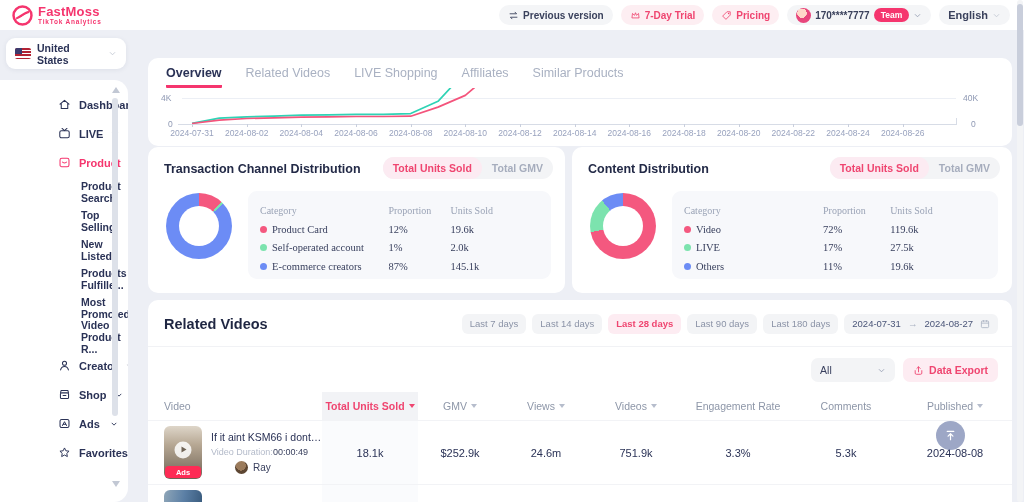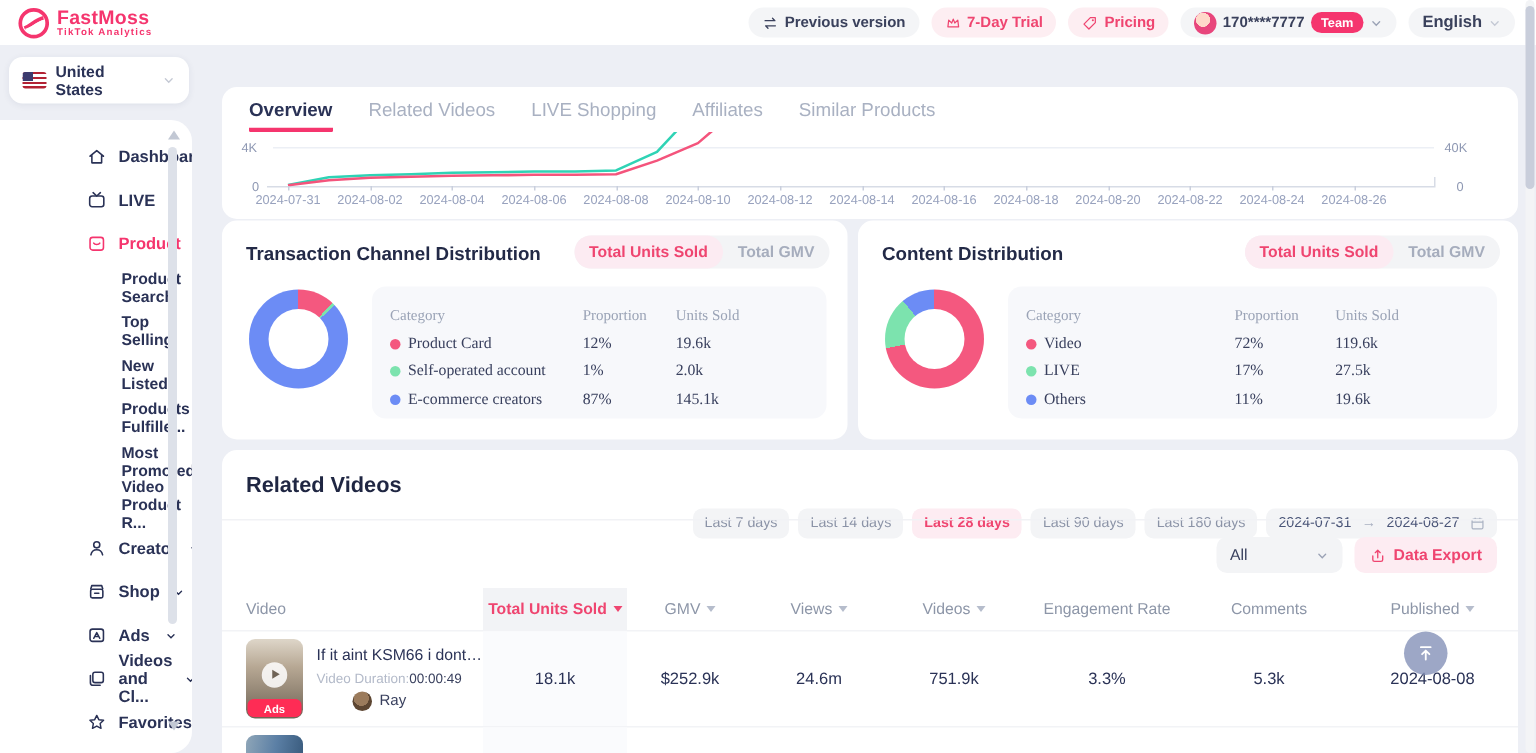--- a/index.html
+++ b/index.html
@@ -81,21 +81,21 @@
   .lg-row { display:grid; grid-template-columns:1.45fr .7fr 1fr; align-items:center; }
   .lg-head { font-size:10px; color:#9aa3b6; }
   .lg-cell { font-size:10.5px; color:#39405e; display:flex; align-items:center; white-space:nowrap; }
   .dot { width:7px; height:7px; border-radius:50%; margin-right:5px; flex:0 0 auto; }
 
   
   .rel-card { top:270px; left:0; width:864px; height:240px; overflow:hidden; }
   .rel-title { position:absolute; left:16px; top:16px; font-size:14.5px; font-weight:bold; color:#1f2642; }
   .filter-row { position:absolute; right:14px; top:14px; display:flex; gap:6px; }
   .fpill { height:20px; line-height:20px; border-radius:6px; background:#f3f4f6; color:#8b93a7;
-    font-size:9.5px; padding:0 8px; white-space:nowrap; cursor:default;margin-top:25px; }
+    font-size:9.5px; padding:0 8px; white-space:nowrap; cursor:default; }
   .fpill.on { background:#fdecf2; color:#ef4570; font-weight:bold; }
   .fpill.date { color:#4a5578; display:flex; align-items:center; gap:7px; }
   .rel-divider { position:absolute; left:0; right:0; top:46px; height:1px; background:#f1f2f5; }
   .controls { position:absolute; right:14px; top:58px; display:flex; gap:8px; }
   .all-select { width:84px; height:24px; background:#f3f4f6; border-radius:7px; display:flex; align-items:center;
     justify-content:space-between; padding:0 9px; font-size:10.5px; color:#39405e; cursor:default; }
   .export-btn { height:24px; background:#fdecf2; border-radius:7px; display:flex; align-items:center; gap:5px;
     padding:0 10px; font-size:10.5px; font-weight:bold; color:#ef4570; cursor:default; }
   .tbl { position:absolute; left:0; right:0; top:92px; }
   .tbl-head, .tbl-row { display:grid; grid-template-columns:174px 96px 84px 88px 92px 112px 104px 1fr; align-items:center; }
@@ -266,30 +266,20 @@
           <rect x="2.5" y="3" width="11" height="10" rx="2" fill="none" stroke="#2a3256" stroke-width="1.3"></rect>
           <path d="M5.5 10.5 8 5.8l2.5 4.7M6.4 9h3.2" fill="none" stroke="#2a3256" stroke-width="1.2" stroke-linecap="round" stroke-linejoin="round"></path>
         </svg>
       <span>Ads</span>
       <svg class="ic chev" width="8" height="8" viewBox="0 0 14 14">
           <path d="M3.5 5.5 7 9l3.5-3.5" stroke="#2a3256" stroke-width="1.6" fill="none" stroke-linecap="round"></path>
         </svg>
     </div>
     <div class="nav-item">
       <svg class="ic" width="13" height="13" viewBox="0 0 16 16">
-          <rect x="4.8" y="2.6" width="8.6" height="8.6" rx="1.8" fill="none" stroke="#2a3256" stroke-width="1.3"></rect>
-          <path d="M2.8 5.4v5.8a2.2 2.2 0 0 0 2.2 2.2h5.8" fill="none" stroke="#2a3256" stroke-width="1.3" stroke-linecap="round"></path>
-        </svg>
-      <span>Videos and Cl...</span>
-      <svg class="ic chev" width="8" height="8" viewBox="0 0 14 14">
-          <path d="M3.5 5.5 7 9l3.5-3.5" stroke="#2a3256" stroke-width="1.6" fill="none" stroke-linecap="round"></path>
-        </svg>
-    </div>
-    <div class="nav-item">
-      <svg class="ic" width="13" height="13" viewBox="0 0 16 16">
           <path d="M8 2.4 9.7 5.9l3.9.5-2.8 2.7.7 3.9L8 11.1 4.5 13l.7-3.9L2.4 6.4l3.9-.5z" fill="none" stroke="#2a3256" stroke-width="1.2" stroke-linejoin="round"></path>
         </svg>
       <span>Favorites</span>
     </div>
   </div>
   <div class="side-scroll-up"></div>
   <div class="side-scroll-bar"></div>
   <div class="side-scroll-down"></div>
 </div>
 

